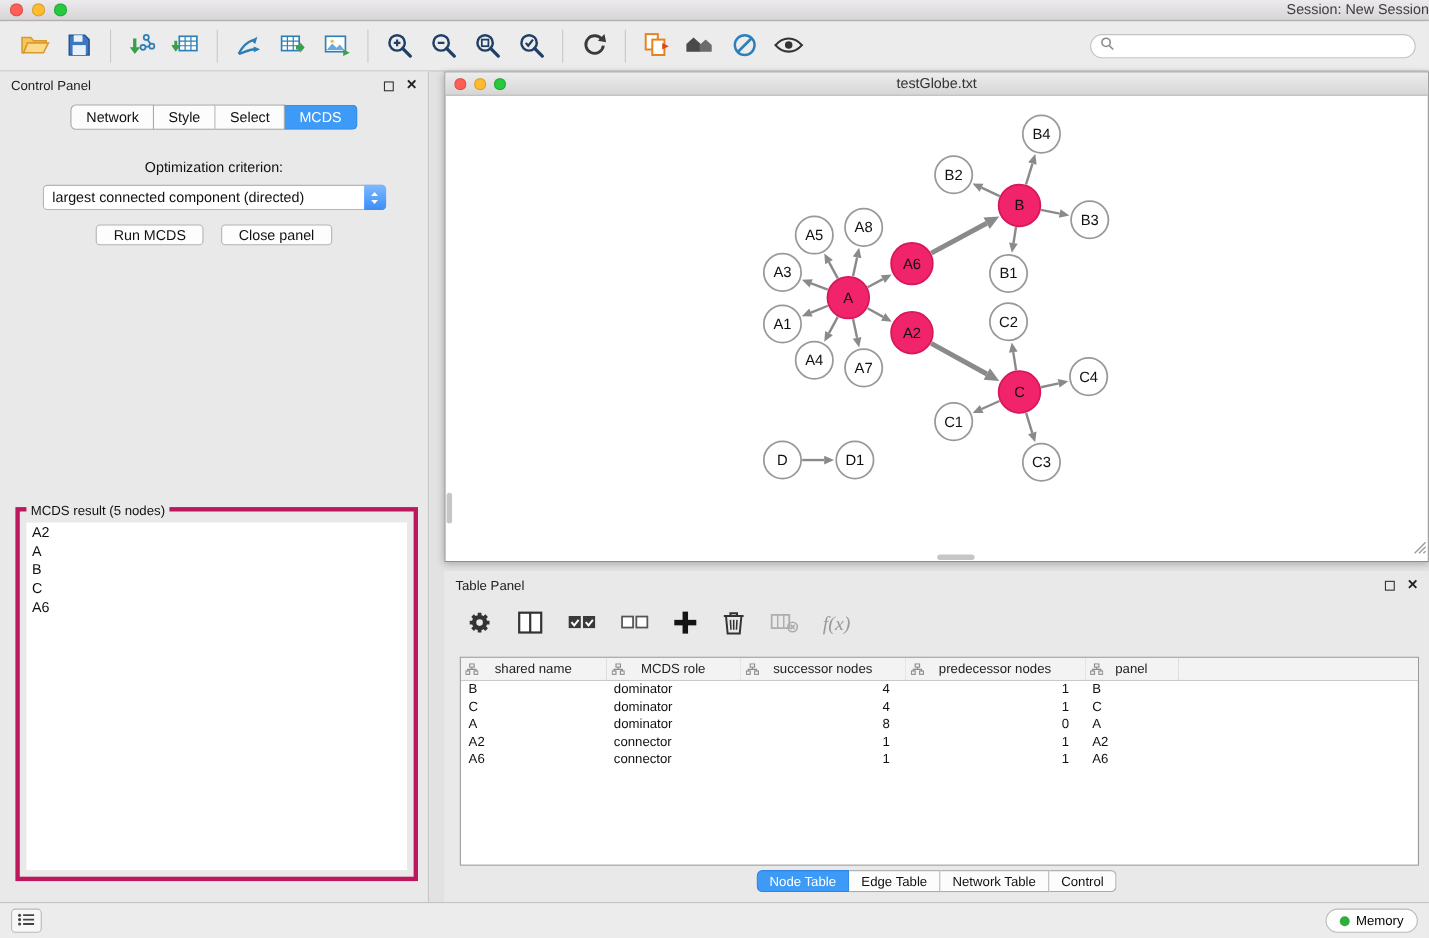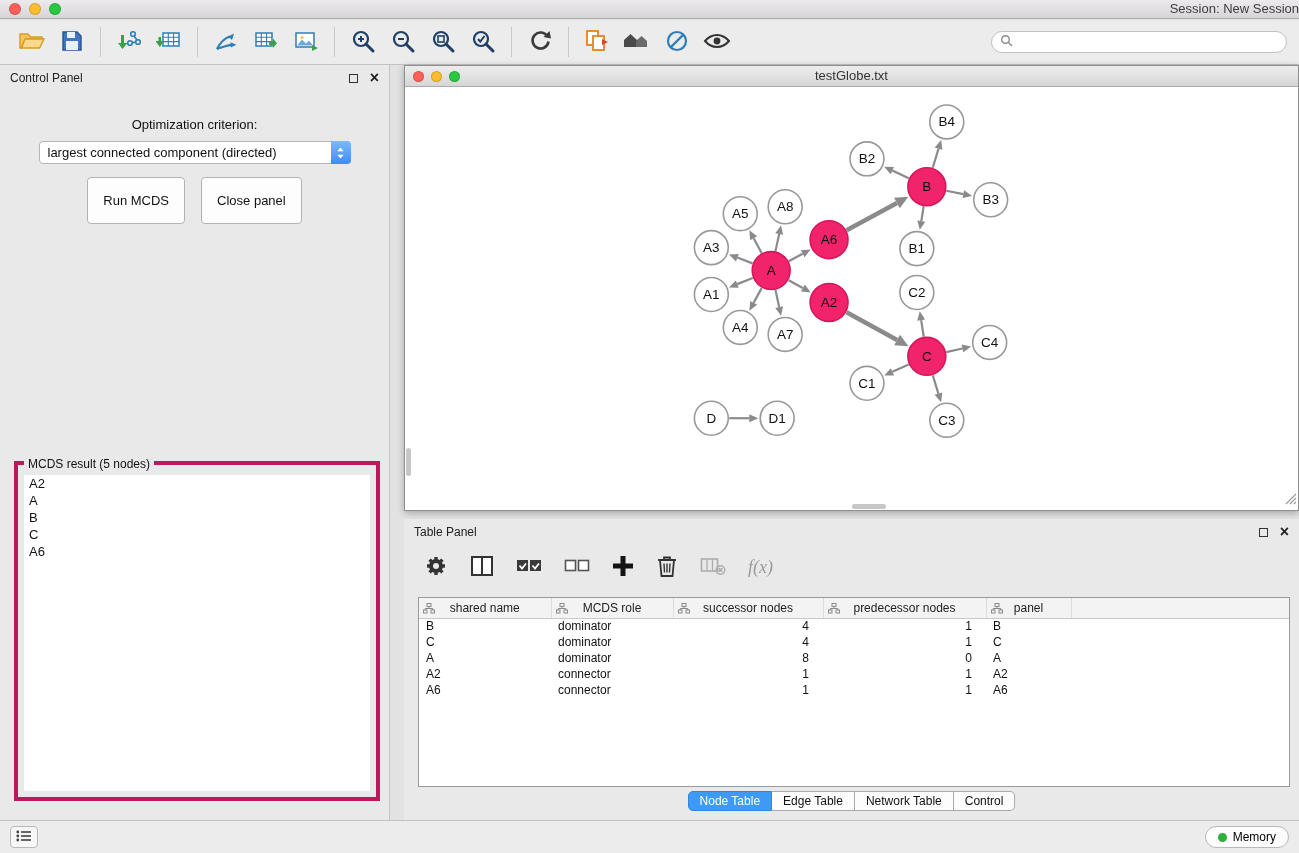--- a/index.html
+++ b/index.html
@@ -35,21 +35,21 @@
   .seg-tab:last-child { border-radius:0 5px 5px 0; }
   .seg-tab.active { background:#3e9af7; color:#fff; border-color:#2f86e0; }
   .seg-tab.small { font-size:12px; padding:2px 11px; }
   .cp-opt-label { text-align:center; font-size:13px; margin-top:26px; }
   .dropdown { width:312px; height:23px; margin:9px auto 0; background:#fff; border:1px solid #b5b5b5; border-radius:4px;
     display:flex; align-items:center; position:relative; }
   .dropdown-value { flex:1; font-size:13px; padding-left:8px; white-space:nowrap; overflow:hidden; }
   .dropdown-stepper { position:absolute; right:-1px; top:-1px; bottom:-1px; width:20px;
     background:linear-gradient(#7cb9ff,#3d8df6); border-radius:0 4px 4px 0; display:flex; align-items:center; justify-content:center; }
   .cp-buttons { display:flex; justify-content:center; gap:16px; margin-top:13px; }
-  .cp-btn { background:#fdfdfd; border:1px solid #b3b3b3; border-radius:4px; font-size:13px; padding:15px 15px; font-family:inherit; color:#111; }
+  .cp-btn { background:#fdfdfd; border:1px solid #b3b3b3; border-radius:4px; font-size:13px; padding:1px 15px; font-family:inherit; color:#111; }
   .groupbox { position:absolute; left:14px; right:9px; top:396px; bottom:19px; border:4px solid #be185d; }
   .groupbox-label { position:absolute; top:-8px; left:6px; background:#e9e9e9; padding:0 4px; font-size:12px; }
   .result-list { position:absolute; left:6px; right:6px; top:10px; bottom:6px; background:#fff; overflow:auto; }
   .result-item { font-size:13px; padding:1px 5px; }
 
   
   #network-window { position:absolute; left:404px; top:65px; width:895px; height:446px; background:#fff;
     border:1px solid #8e8e8e; box-shadow:0 2px 7px rgba(0,0,0,.28); }
   .nw-titlebar { height:21px; background:linear-gradient(#ededed,#d6d6d6); border-bottom:1px solid #ababab; position:relative; }
   .nw-titlebar .lights { top:5px; left:8px; gap:7px; }
@@ -227,20 +227,26 @@
   </div>
 </div>
 
 <div id="control-panel">
   <div class="panel-header">
     <span>Control Panel</span>
     <span class="spacer"></span>
     <span class="float-icon"></span>
     <span class="close-icon">×</span>
   </div>
+  <div class="cp-tabs">
+      <div class="seg-tab">Network</div>
+      <div class="seg-tab">Style</div>
+      <div class="seg-tab">Select</div>
+      <div class="seg-tab active">MCDS</div>
+    </div>
   <div class="cp-opt-label">Optimization criterion:</div>
   <div class="dropdown">
     <span class="dropdown-value">largest connected component (directed)</span>
     <span class="dropdown-stepper">
         <svg width="9" height="14" viewBox="0 0 10 14">
           <path d="M5 1 L8.5 5 H1.5 z" fill="#fff"></path>
           <path d="M5 13 L1.5 9 H8.5 z" fill="#fff"></path>
         </svg>
       </span>
   </div>

